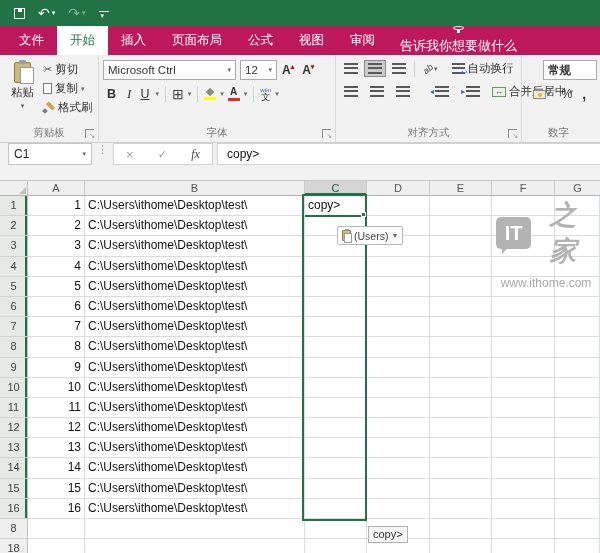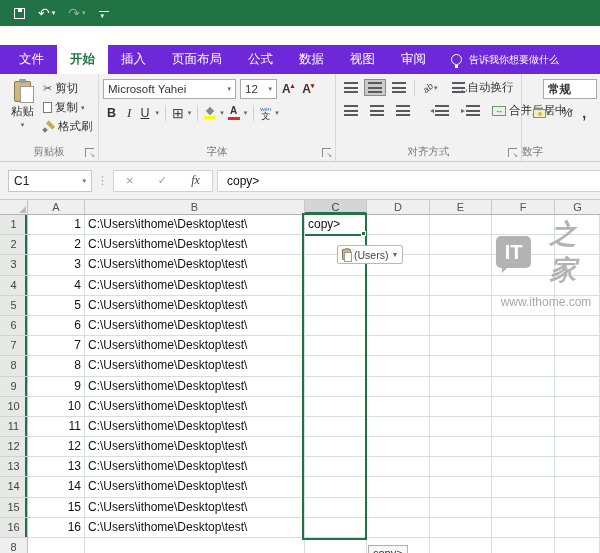--- a/index.html
+++ b/index.html
@@ -13,24 +13,24 @@
   .floppy { width:11px; height:11px; border:1.5px solid #fff; position:relative; display:inline-block; }
   .floppy::before { content:""; position:absolute; top:0; left:2.5px; width:4px; height:3.5px; background:#fff; }
   .undo-g { font-size:14px; line-height:1; color:#fff; }
   .redo-g { font-size:14px; line-height:1; color:rgba(255,255,255,.45); }
   .mini-arr { font-size:7px; color:#fff; }
   .mini-arr.dim { color:rgba(255,255,255,.45); }
   .qat-custom { width:10px; border-top:1.5px solid #fff; display:inline-block; position:relative; top:-2px;}
   .qat-custom::after { content:"▾"; font-size:7px; color:#fff; position:absolute; top:0px; left:2px; }
 
   
-  .tabrow { height:29px; background:#6d28d9; display:flex; align-items:stretch; padding-left:6px;margin-top:19px; }
+  .tabrow { height:29px; background:#be185d; display:flex; align-items:stretch; padding-left:6px; }
   .tab { padding:0 13px; line-height:29px; font-size:12.5px; color:#fff; white-space:nowrap; }
-  .tab.active { background:#fff; color:#217346; font-weight:bold; }
-  .tellme { display:flex; align-items:center; gap:7px; color:#fff; font-size:10px; margin-left:12px; white-space:nowrap;}
+  .tab.active { background:#fff; color:#217346; font-weight:normal; }
+  .tellme { display:flex; align-items:center; gap:7px; color:#fff; font-size:13px; margin-left:12px; white-space:nowrap;flex-direction:column;}
   .bulb { width:11px; height:11px; border:1px solid #fff; border-radius:50%; position:relative; display:inline-block;}
   .bulb::after { content:""; position:absolute; left:3px; bottom:-4px; width:3px; height:3px; background:#fff; }
 
   
   .ribbon { height:88px; background:#f2f2f2; border-bottom:1px solid #cfcfcf; display:flex; position:relative; }
   .rgroup { position:relative; border-right:1px solid #d9d9d9; padding:5px 3px 16px 4px; }
   .glabel { position:absolute; bottom:2px; left:0; right:0; text-align:center; font-size:10.5px; color:#7b7b7b; white-space:nowrap;}
   .launcher { position:absolute; bottom:4px; right:4px; width:9px; height:9px;
     border-top:1px solid #8a8a8a; border-left:1px solid #8a8a8a; }
   .launcher::after { content:"↘"; font-size:7px; color:#8a8a8a; position:absolute; right:-1px; bottom:-2px; }
@@ -91,21 +91,21 @@
 
   
   .g-num { flex:1; border-right:none; overflow:hidden; }
   .num-combo { width:80px; margin-left:17px;font-weight:bold; }
   .money { width:13px; height:9px; border:1px solid #8a8a8a; background:#f3ecc4; position:relative; }
   .money::before { content:""; position:absolute; left:4px; top:2px; width:4px; height:4px; border-radius:50%; background:#d8b74a; }
   .pct { font-size:12px; color:#333; padding:0 3px; }
   .comma { font-size:14px; font-weight:bold; color:#333; padding:0 3px; }
 
   
-  .fbar { height:38px; background:#f2f2f2; border-bottom:1px solid #c9c9c9; display:flex; align-items:center; padding-left:8px; }
+  .fbar { height:38px; background:#f2f2f2; border-bottom:1px solid #c9c9c9; display:flex; align-items:flex-start; padding-left:8px; }
   .namebox { width:84px; height:22px; background:#fff; border:1px solid #c6c6c6; display:flex; align-items:center; padding:0 5px; font-size:12px; color:#222; }
   .namebox .arr { margin-left:auto; }
   .dots { margin:0 5px; color:#999; font-size:11px; }
   .fbtns { width:100px; height:22px; background:#fff; border:1px solid #d2d2d2; display:flex; align-items:center; justify-content:space-around; }
   .fx-x { font-size:13px; color:#9a9a9a; }
   .fx-chk { font-size:11px; color:#9a9a9a; }
   .fx-fx { font-family:"Liberation Serif",serif; font-style:italic; font-size:12px; color:#444; }
   .ffield { flex:1; height:22px; background:#fff; border:1px solid #d2d2d2; display:flex; align-items:center; padding:0 9px; font-size:12px; color:#111; margin-left:4px; border-right:none;}
 
   
@@ -170,21 +170,20 @@
       <span class="qat-custom"></span>
     </span>
 </div>
 
 <div class="tabrow">
   <div class="tab">文件</div>
   <div class="tab active">开始</div>
   <div class="tab">插入</div>
   <div class="tab">页面布局</div>
   <div class="tab">公式</div>
-  <div class="tab">数据</div>
   <div class="tab">视图</div>
   <div class="tab">审阅</div>
   <div class="tellme">
     <span class="bulb"></span>
     <span>告诉我你想要做什么</span>
   </div>
 </div>
 
 <div class="ribbon">
 
@@ -209,21 +208,21 @@
         <span>格式刷</span>
       </div>
     </div>
     <div class="glabel">剪贴板</div>
     <span class="launcher"></span>
   </div>
 
   <div class="rgroup g-font">
     <div class="frow">
       <div class="combo font-name">
-        <span>Microsoft Yahei</span>
+        <span>Microsoft Ctrl</span>
         <span class="arr">▾</span>
       </div>
       <div class="combo font-size">
         <span>12</span>
         <span class="arr">▾</span>
       </div>
       <span class="fsz">A<i>▴</i></span>
       <span class="fsz">A<i>▾</i></span>
     </div>
     <div class="frow2">
@@ -307,21 +306,21 @@
       </div>
     </div>
     <div class="frow2" style="margin-left:3px">
       <span class="ibtn">
         <span class="money"></span>
         <span class="arr">▾</span>
       </span>
       <span class="pct">%</span>
       <span class="comma">,</span>
     </div>
-    <div class="glabel" style="text-align:left; padding-right:5px;">数字</div>
+    <div class="glabel" style="text-align:center; padding-right:5px;">数字</div>
   </div>
 </div>
 
 <div class="fbar">
   <div class="namebox">
     <span>C1</span>
     <span class="arr">▾</span>
   </div>
   <span class="dots">⋮</span>
   <div class="fbtns">

